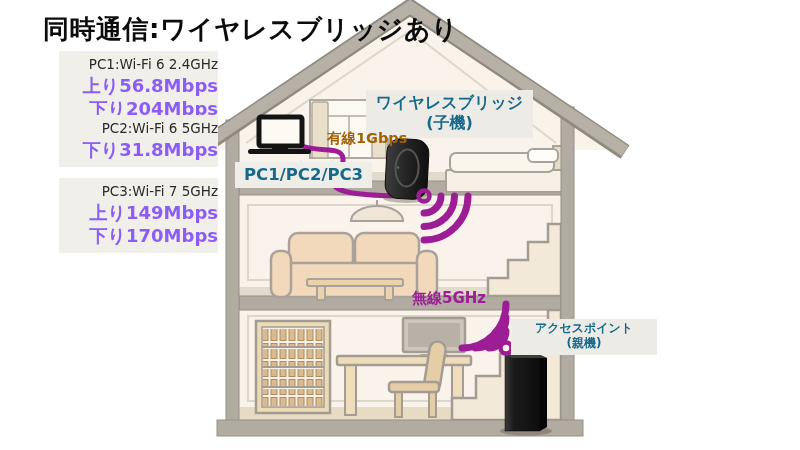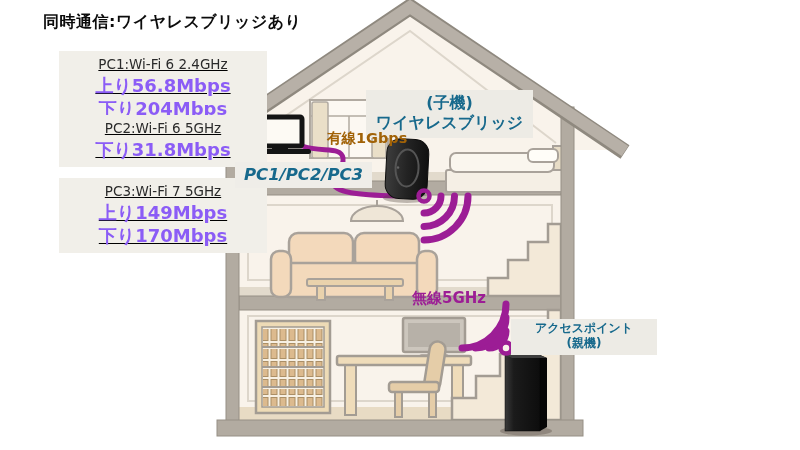--- a/index.html
+++ b/index.html
@@ -2,38 +2,38 @@
 <html><head>
 <meta charset="utf-8">
 <style>
   html,body{margin:0;padding:0;background:#fff;}
   .stage{
     position:relative;width:800px;height:450px;background:#fff;overflow:hidden;
     font-family:"DejaVu Sans","Liberation Sans",sans-serif;
   }
   .stage svg{position:absolute;left:0;top:0;}
   .title{
-    position:absolute;left:43px;top:12px;font-size:16px;font-weight:800;
+    position:absolute;left:43px;top:12px;font-size:26px;font-weight:800;
     color:#0b0b0b;letter-spacing:.5px;white-space:nowrap;
   }
   .statbox{
-    position:absolute;left:59px;width:208px;background:#f1efe9;
-    text-align:center;padding:5px 0 6px;text-decoration:underline;
+    position:absolute;left:59px;width:159px;background:#f1efe9;
+    text-align:right;padding:5px 0 6px;
   }
   .statbox .name{font-size:13.5px;color:#2a2a2a;line-height:1.3;}
   .statbox .speed{font-size:18px;font-weight:700;color:#8b5cf6;line-height:1.28;}
   .devlabel{
     position:absolute;text-align:center;font-weight:700;color:#17698c;
     background:#edebe5;line-height:1.28;
   }
   .devlabel.bridge{left:366px;top:90px;width:167px;font-size:16px;padding:3px 0 4px;}
   .devlabel.ap{left:511px;top:319px;width:146px;font-size:12px;padding:2px 0 3px;}
   .pcs{
     position:absolute;left:235px;top:162px;background:#efede8;color:#17698c;
-    font-weight:700;font-size:16.5px;padding:3px 9px 4px;white-space:nowrap;font-style:italic;
+    font-weight:700;font-size:16.5px;padding:3px 9px 4px;white-space:nowrap;
   }
   .wired{position:absolute;left:327px;top:129px;color:#a16207;font-weight:700;font-size:14.5px;white-space:nowrap;}
   .wireless{position:absolute;left:412px;top:242px;color:#9c1d95;font-weight:700;font-size:15px;white-space:nowrap;margin-top:47px;}
 </style>
 </head>
 <body>
 
 <div class="stage">
 
   <svg width="800" height="450" viewBox="0 0 800 450">
@@ -186,22 +186,22 @@
     <div class="name">PC2:Wi-Fi 6 5GHz</div>
     <div class="speed">下り31.8Mbps</div>
   </div>
   <div class="statbox" style="top:178px">
     <div class="name">PC3:Wi-Fi 7 5GHz</div>
     <div class="speed">上り149Mbps</div>
     <div class="speed">下り170Mbps</div>
   </div>
 
   <div class="devlabel bridge">
+    <div>ワイヤレスブリッジ</div>
     <div>(子機)</div>
-    <div>ワイヤレスブリッジ</div>
   </div>
 
   <div class="wired">有線1Gbps</div>
   <div class="pcs">PC1/PC2/PC3</div>
   <div class="wireless">無線5GHz</div>
 
   <div class="devlabel ap">
     <div>アクセスポイント</div>
     <div>(親機)</div>
   </div>

